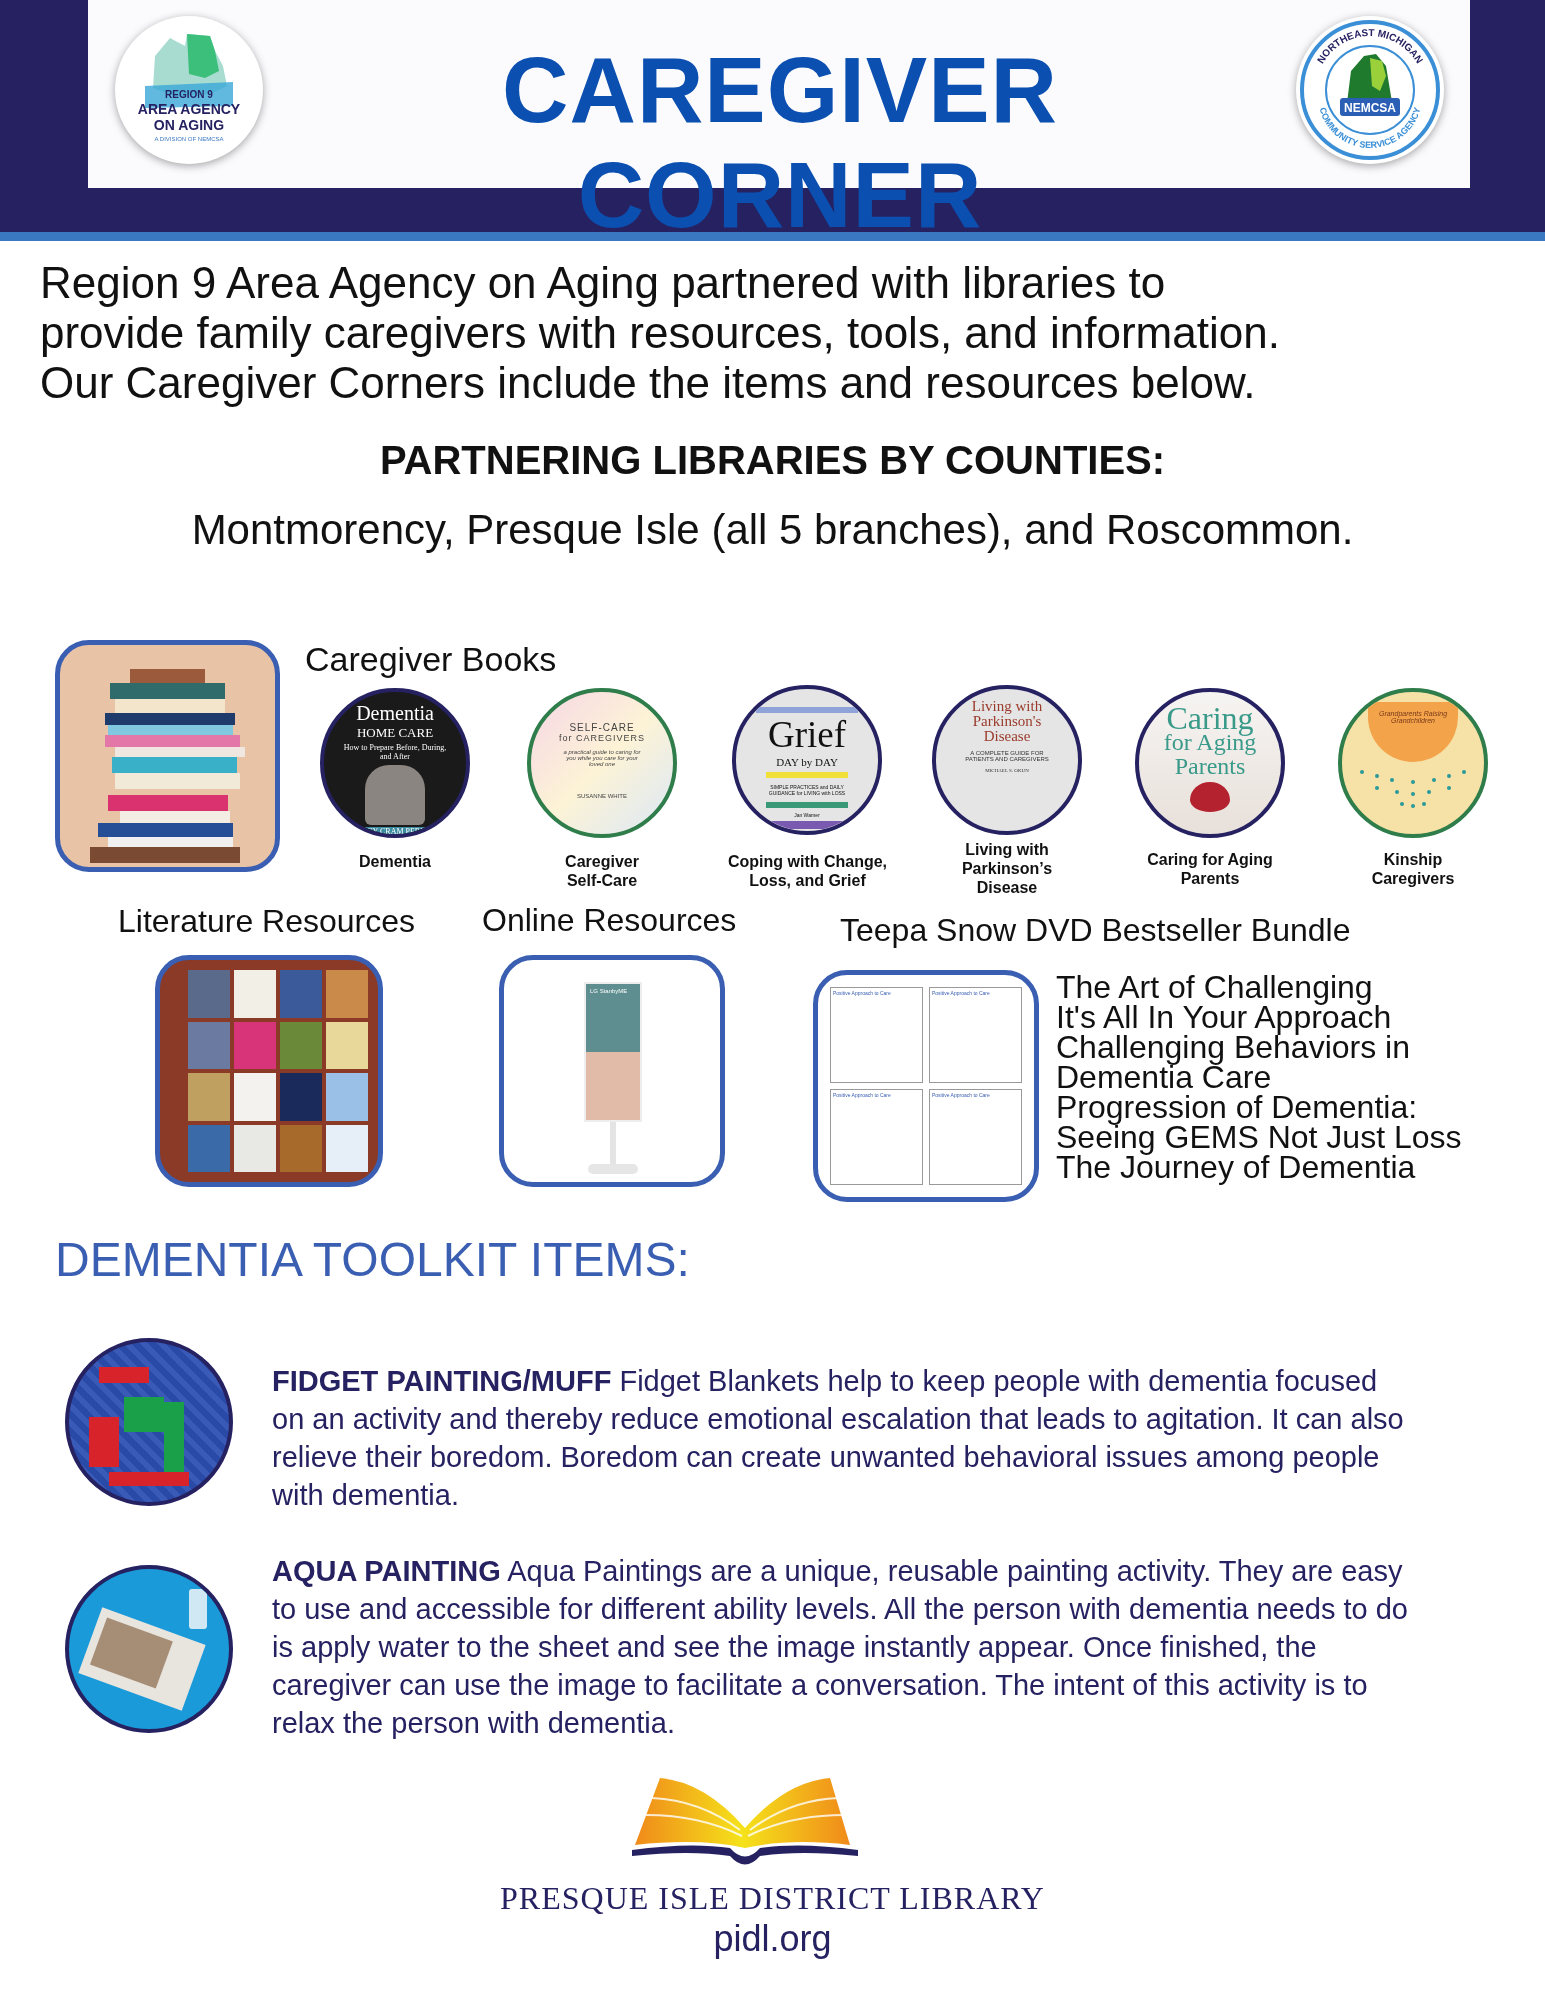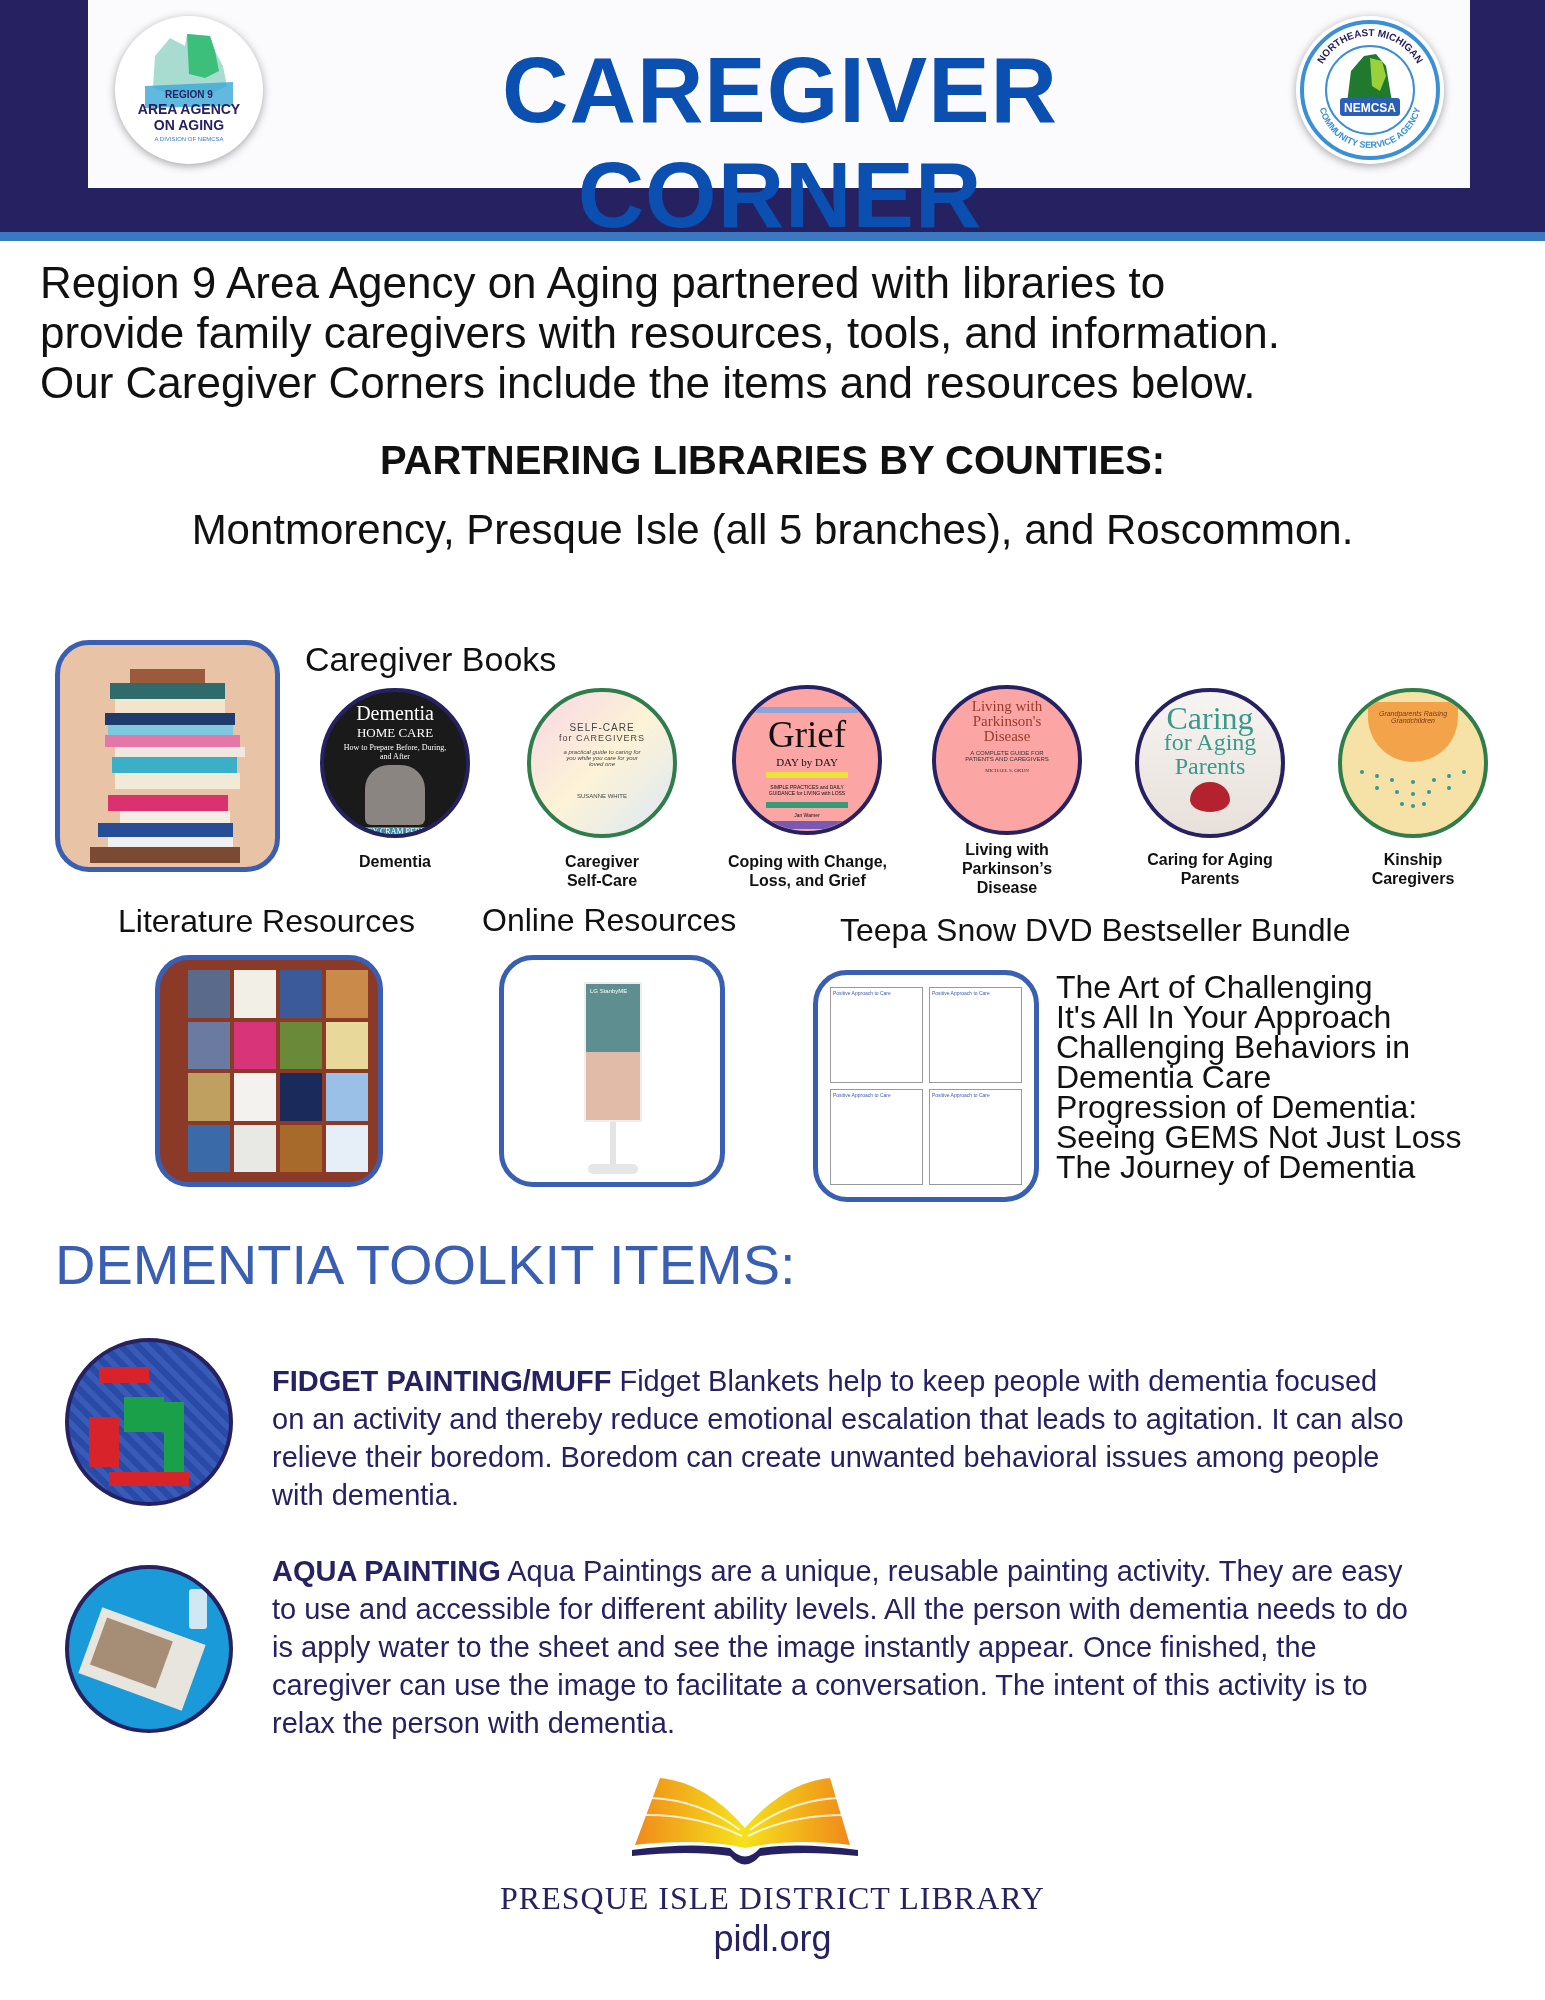--- a/index.html
+++ b/index.html
@@ -10,25 +10,25 @@
 .whitebox{left:88px;top:0;width:1382px;height:188px;background:#fbfbfd}
 .title{left:300px;top:38px;width:960px;text-align:center;font-size:92px;font-weight:bold;color:#0b4fb0;letter-spacing:1px}
 .logo{border-radius:50%;background:#fff;box-shadow:0 2px 8px rgba(0,0,0,.35);overflow:hidden}
 .logo-l{left:115px;top:16px;width:148px;height:148px}
 .logo-r{left:1296px;top:16px;width:148px;height:148px}
 .intro{left:40px;top:258px;width:1465px;text-align:left;font-size:44px;line-height:50px}
 .plh{left:40px;top:438px;width:1465px;text-align:center;font-size:40px;font-weight:bold}
 .counties{left:40px;top:498px;width:1465px;text-align:center;font-size:42px;line-height:64px}
 .rbox{border:5px solid #3a5fb2;border-radius:34px;overflow:hidden;background:#fff}
 .lbl{font-size:34px}
-.circle{width:150px;height:150px;border-radius:50%;border:4px solid #262262;overflow:hidden;background:#fca5a5}
+.circle{width:150px;height:150px;border-radius:50%;border:4px solid #262262;overflow:hidden;background:#e5e5e5}
 .circle.green{border-color:#2e7d4a}
 .cap{font-size:16px;font-weight:bold;text-align:center;line-height:19px}
 .dvdlist{left:1056px;top:972px;font-size:32px;line-height:30px}
-.dth{left:55px;top:1232px;font-size:56px;color:#3a5fb2}
+.dth{left:55px;top:1232px;font-size:48px;color:#3a5fb2}
 .tk{left:272px;font-size:29px;line-height:38px;color:#262262;width:1140px}
 .tk b{font-weight:bold}
 .tkimg{width:168px;height:168px;border-radius:50%;border:4px solid #262262;overflow:hidden}
 .lib-name{left:300px;top:1880px;width:945px;text-align:center;font-family:"Liberation Serif",serif;font-size:32px;color:#262262;letter-spacing:1px}
 .lib-url{left:300px;top:1918px;width:945px;text-align:center;font-size:36px;color:#262262}
 </style>
 </head>
 <body>
 
 <div class="abs topband"></div>

